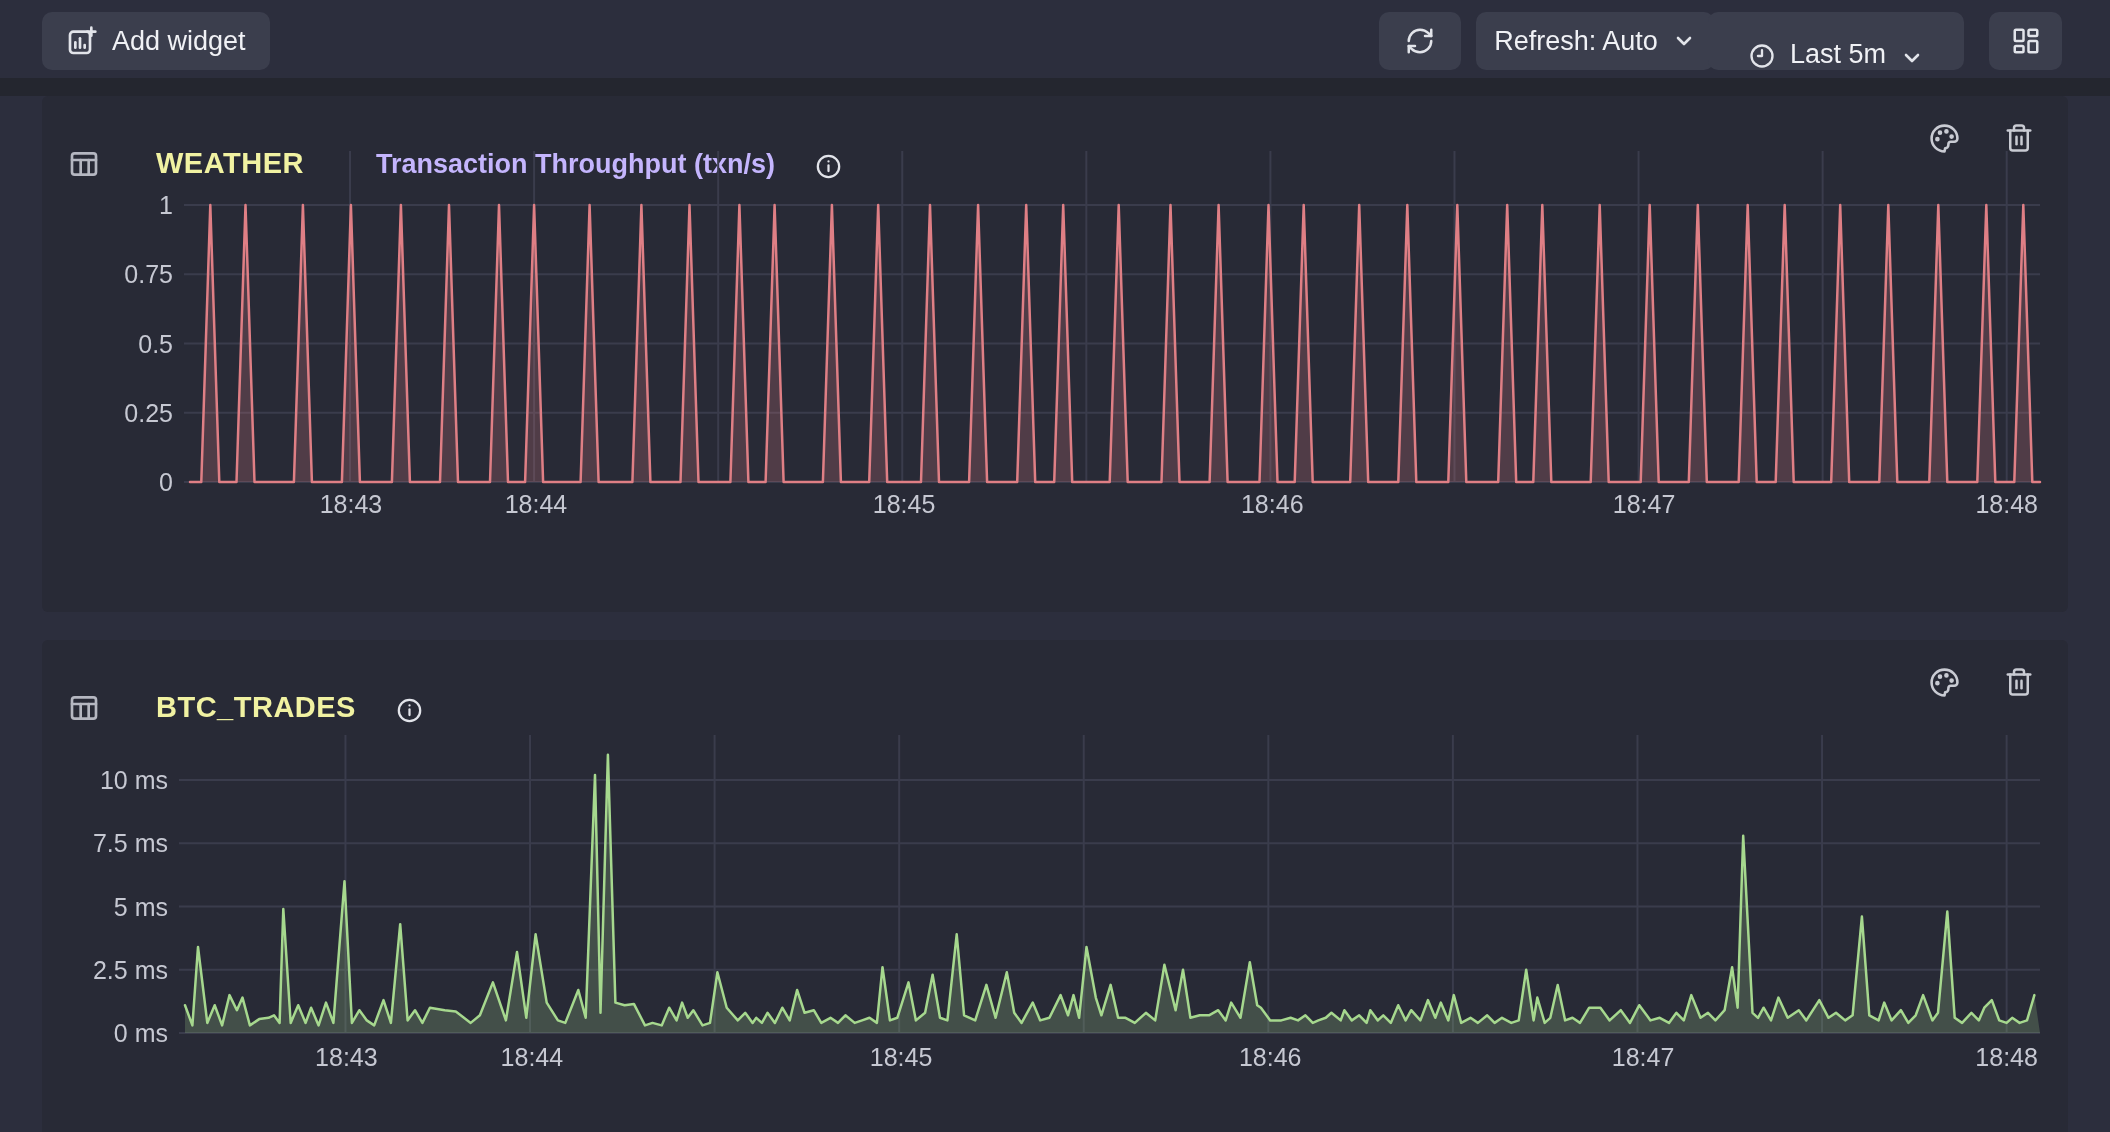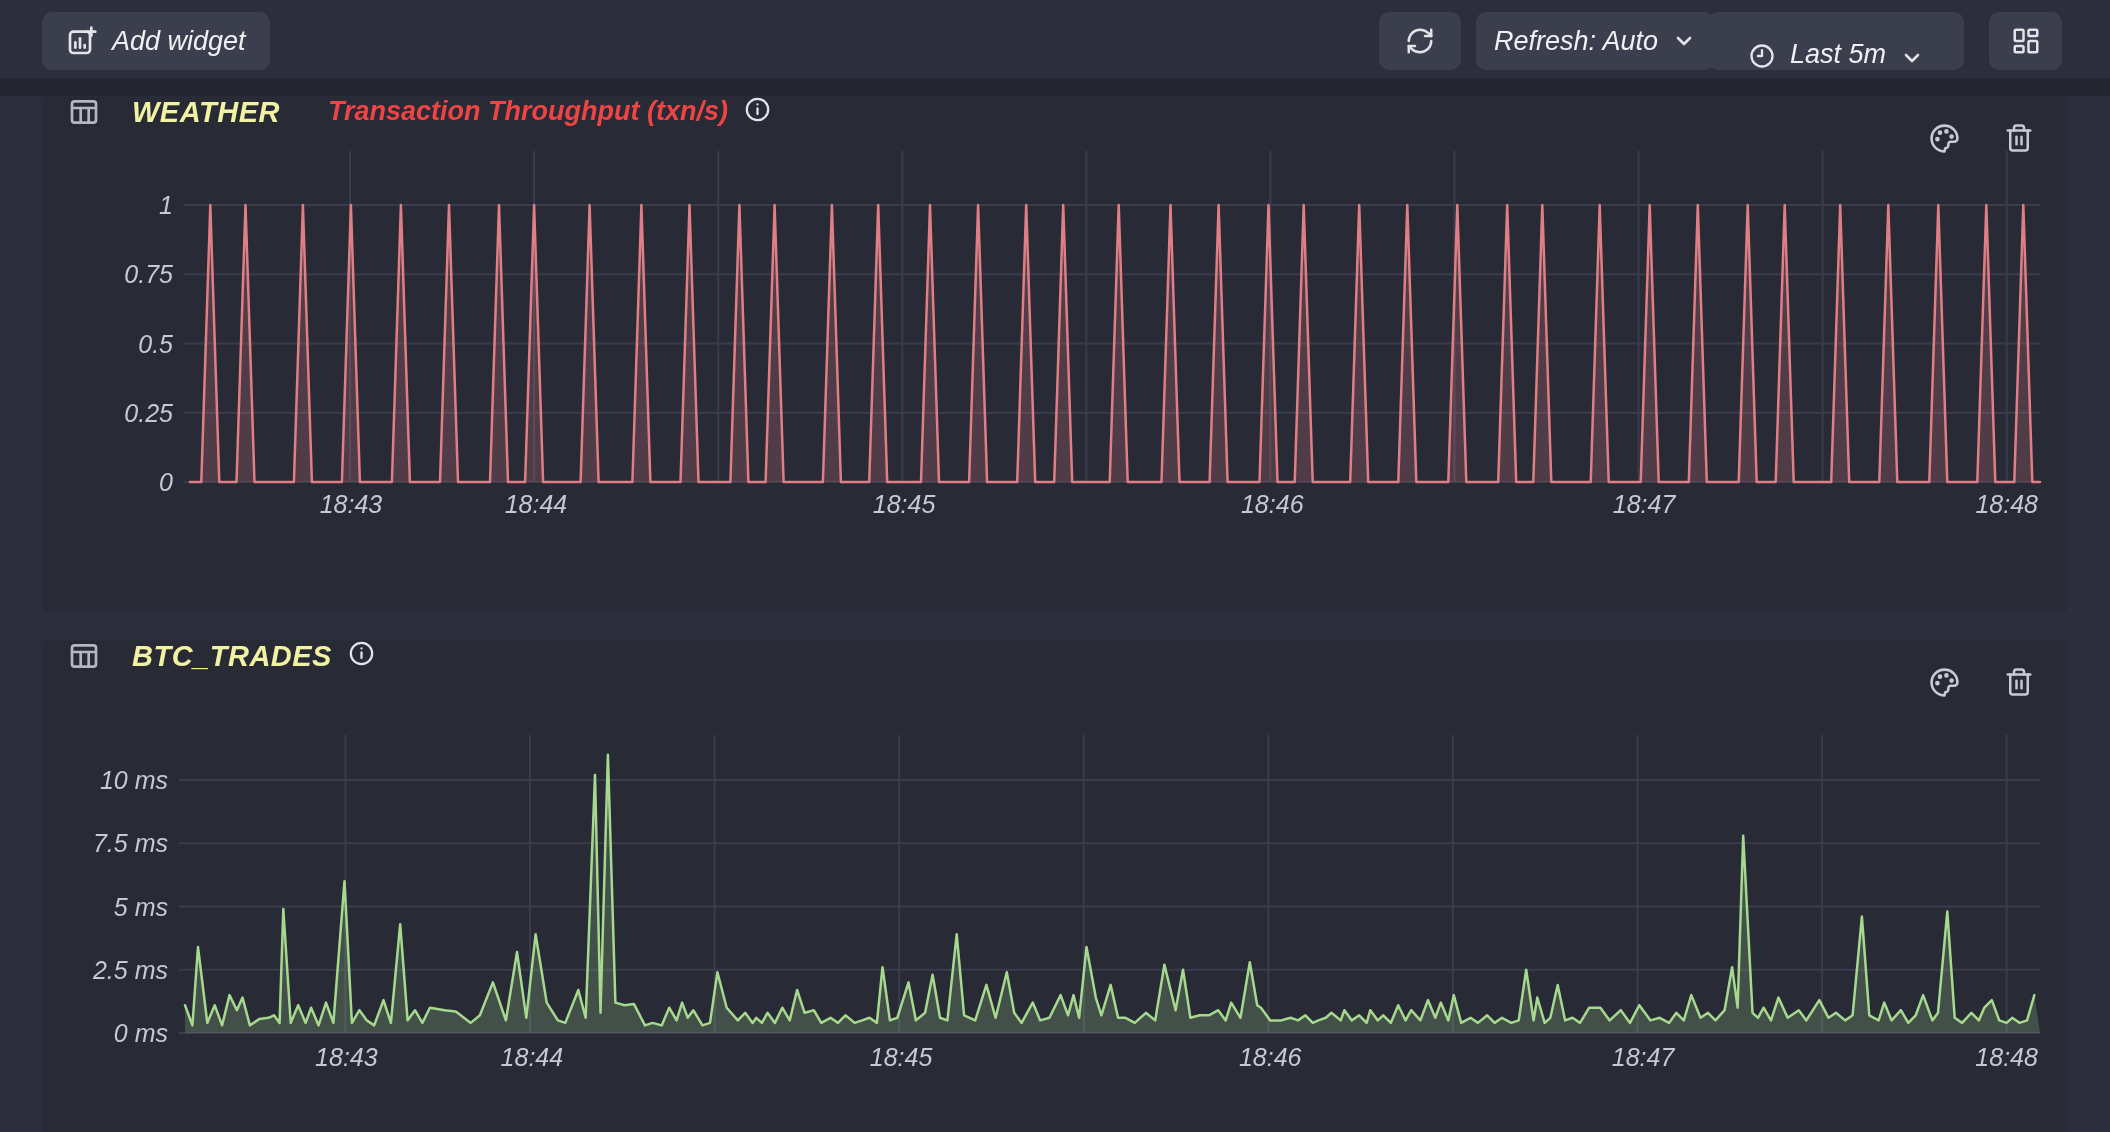--- a/index.html
+++ b/index.html
@@ -1,33 +1,33 @@
 <!DOCTYPE html>
 <html><head>
 <meta charset="utf-8">
 <style>
   html,body{margin:0;padding:0;background:#2c2e3d;}
   .page{position:relative;width:2110px;height:1132px;overflow:hidden;
-        background:#2c2e3d;font-family:"Liberation Sans",sans-serif;color:#eceef2;font-style:italic;}
+        background:#2c2e3d;font-family:"Liberation Sans",sans-serif;color:#eceef2;}
   
   .topbar{position:absolute;left:0;top:0;width:2110px;height:78px;background:#2c2e3d;}
   .topbar-shadow{position:absolute;left:0;top:78px;width:2110px;height:18px;background:#24262f;}
   .btn{position:absolute;top:12px;height:58px;background:#3b3e4d;border-radius:10px;
        display:flex;align-items:center;justify-content:center;gap:14px;
        font-size:27px;color:#f0f1f5;cursor:pointer;box-sizing:border-box;padding:0 24px;}
   .btn svg{flex:0 0 auto;}
   .icon{stroke:#e2e4ea;fill:none;stroke-width:2;stroke-linecap:round;stroke-linejoin:round;}
   
   .panel{position:absolute;left:42px;width:2026px;background:#282a36;border-radius:6px;}
   #panel-0{top:96px;height:516px;}
   #panel-1{top:640px;height:540px;}
   .panel-header{position:absolute;left:0;top:0;right:8px;height:84px;
-                display:flex;align-items:flex-start;padding-left:26px;box-sizing:border-box;}
+                display:flex;align-items:flex-end;padding-left:26px;box-sizing:border-box;gap:24px;}
   .table-name{margin-left:32px;font-size:29px;font-weight:bold;color:#f1f2a2;letter-spacing:.5px;}
-  .chart-title{margin-left:48px;font-size:27px;font-weight:bold;color:#ef4444;}
+  .chart-title{margin-left:48px;font-size:27px;font-weight:bold;color:#c4b5fd;}
   .info-wrap{margin-left:16px;display:flex;align-items:center;}
   .hdr-right{position:absolute;top:0;height:84px;display:flex;align-items:center;gap:44px;right:26px;}
   .hdr-icon{stroke:#c9cbd3;fill:none;stroke-width:2;stroke-linecap:round;stroke-linejoin:round;cursor:pointer;}
   .tbl-icon{stroke:#b5b7c1;}
   .chart-svg{position:absolute;left:0;top:0;}
   .axis-text{fill:#c6c8d2;font-family:"Liberation Sans",sans-serif;font-size:25px;}
 </style>
 </head>
 <body>
 

